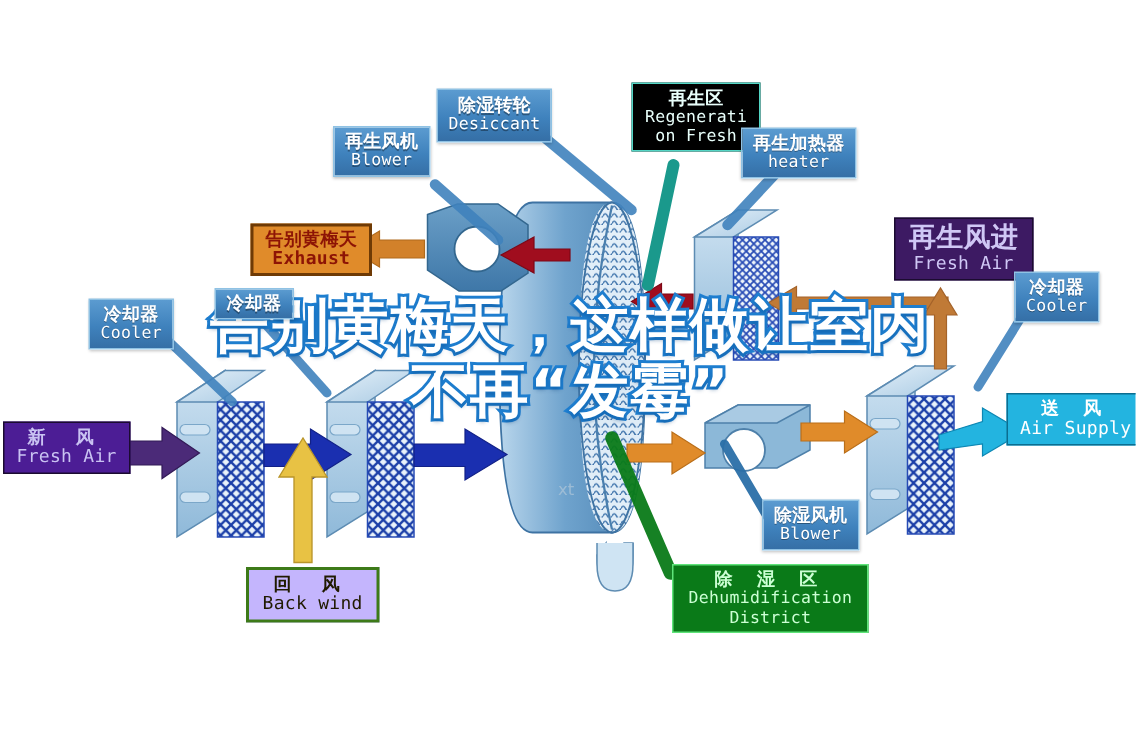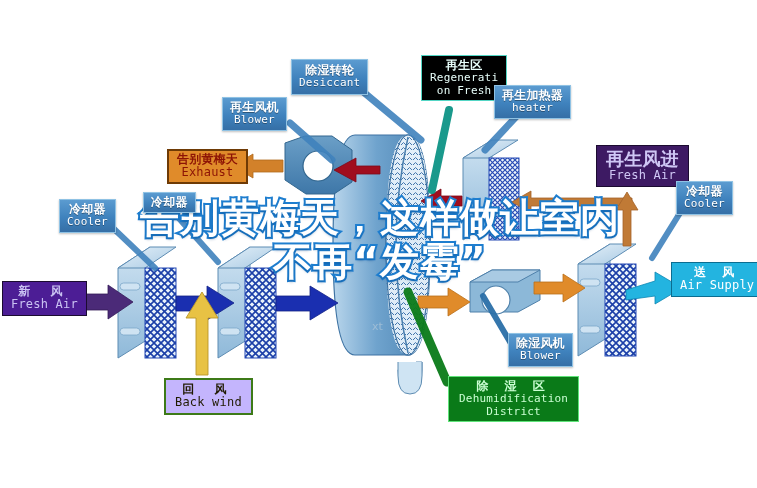--- a/index.html
+++ b/index.html
@@ -26,21 +26,21 @@
   .lbl-teal .en{font-size:11px;}
 
   
   .lbl-green{background:#0a7a18;border:1px solid #5fe47a;color:#ccffd4;}
   .lbl-green .cn{font-size:12px;letter-spacing:6px;}
   .lbl-green .en{font-size:11px;}
 
   
   .lbl-orange{background:#e08b2a;border:2px solid #6e3a05;color:#8d1405;}
   .lbl-orange .cn{font-size:12px;}
-  .lbl-orange .en{font-size:12px;font-weight:normal;}
+  .lbl-orange .en{font-size:12px;font-weight:bold;}
 
   
   .lbl-purple{background:#4c1d95;border:1px solid #1b0b30;color:#c9c2f2;}
   .lbl-purple .cn{font-size:12px;letter-spacing:8px;}
   .lbl-purple .en{font-size:12px;}
 
   
   .lbl-purple2{background:#3d1a63;border:1px solid #1b0b30;color:#cfc7f5;}
   .lbl-purple2 .cn{font-size:18px;}
   .lbl-purple2 .en{font-size:12px;}
@@ -228,21 +228,21 @@
   <div id="headline">
     <span>告别黄梅天，这样做让室内</span>
     <span class="l2">不再“发霉”</span>
   </div>
 
   <div class="lbl lbl-blue" style="left:291px;top:59px;padding:4px 7px;">
     <span class="cn">除湿转轮</span>
     <span class="en">Desiccant</span>
   </div>
 
-  <div class="lbl lbl-blue" style="left:222px;top:97px;padding:3px 7px;">
+  <div class="lbl lbl-blue" style="left:222px;top:84px;padding:3px 7px;">
     <span class="cn">再生风机</span>
     <span class="en">Blower</span>
   </div>
 
   <div class="lbl lbl-teal" style="left:421px;top:55px;padding:3px 8px;">
     <span class="cn">再生区</span>
     <span class="en">Regenerati</span>
     <span class="en">on Fresh</span>
   </div>
 

